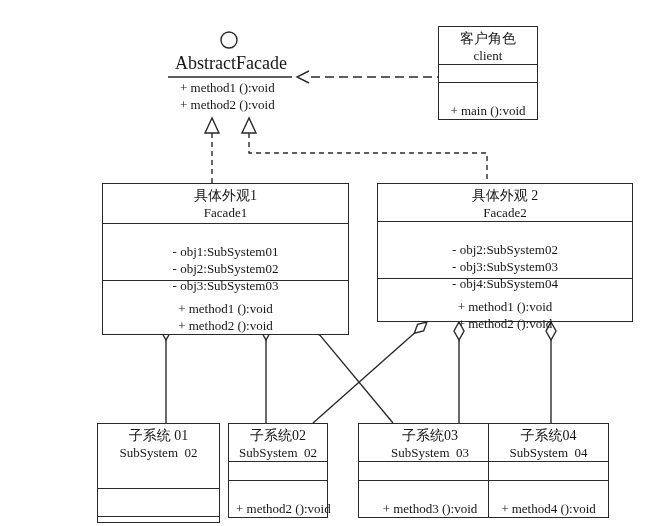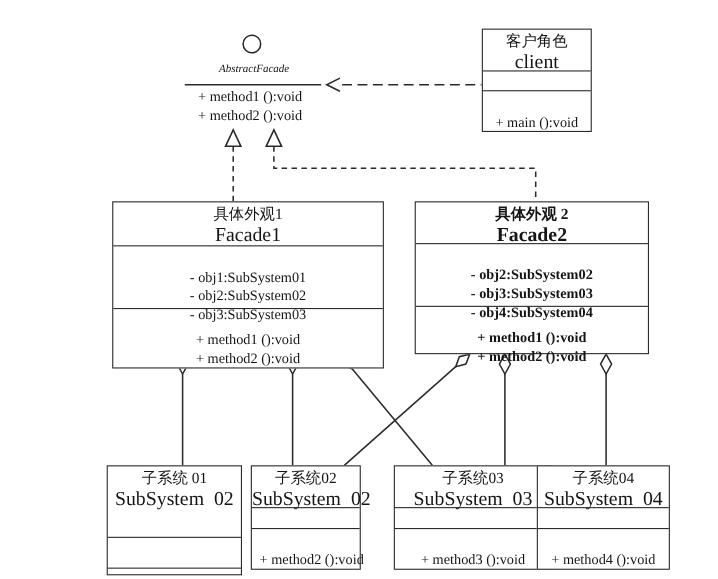--- a/index.html
+++ b/index.html
@@ -29,28 +29,28 @@
     border: 1.5px solid var(--line);
     background: var(--bg);
     box-sizing: border-box;
     display: flex;
     flex-direction: column;
   }
   .comp { box-sizing: border-box; }
   .comp + .comp { border-top: 1.5px solid var(--line); }
   .title-comp { text-align: center; padding-top: 3px; }
   .cn { font-size: 14px; line-height: 18px; white-space: pre; }
-  .en { font-size: 18px; line-height: 16px; white-space: pre; }
+  .en { font-size: 13px; line-height: 16px; white-space: pre; }
   .members { padding: 19px 7px 0 7px; text-align: center; }
   .members .line { font-size: 13px; line-height: 17px; white-space: pre; }
   .iface-name {
     position: absolute;
     left: 161px; top: 55px; width: 140px;
     text-align: center;
-    font-size: 10px; line-height: 16px; font-style: italic;
+    font-size: 18px; line-height: 16px;
   }
   .iface-methods {
     position: absolute;
     left: 180px; top: 79px;
   }
   .iface-methods .line { font-size: 13px; line-height: 17px; white-space: pre; }
 </style>
 </head>
 <body>
 
@@ -116,21 +116,21 @@
       <div class="line">- obj1:SubSystem01</div>
       <div class="line">- obj2:SubSystem02</div>
       <div class="line">- obj3:SubSystem03</div>
     </div>
     <div class="comp members" style="flex:1;">
       <div class="line">+ method1 ():void</div>
       <div class="line">+ method2 ():void</div>
     </div>
   </div>
 
-  <div class="box" style="left:377px; top:183px; width:213px; height:139px;font-weight:bold;">
+  <div class="box" style="left:377px; top:183px; width:256px; height:139px;">
     <div class="comp title-comp" style="height:40px;">
       <div class="cn">具体外观 2</div>
       <div class="en">Facade2</div>
     </div>
     <div class="comp members" style="height:57px;">
       <div class="line">- obj2:SubSystem02</div>
       <div class="line">- obj3:SubSystem03</div>
       <div class="line">- obj4:SubSystem04</div>
     </div>
     <div class="comp members" style="flex:1;">

